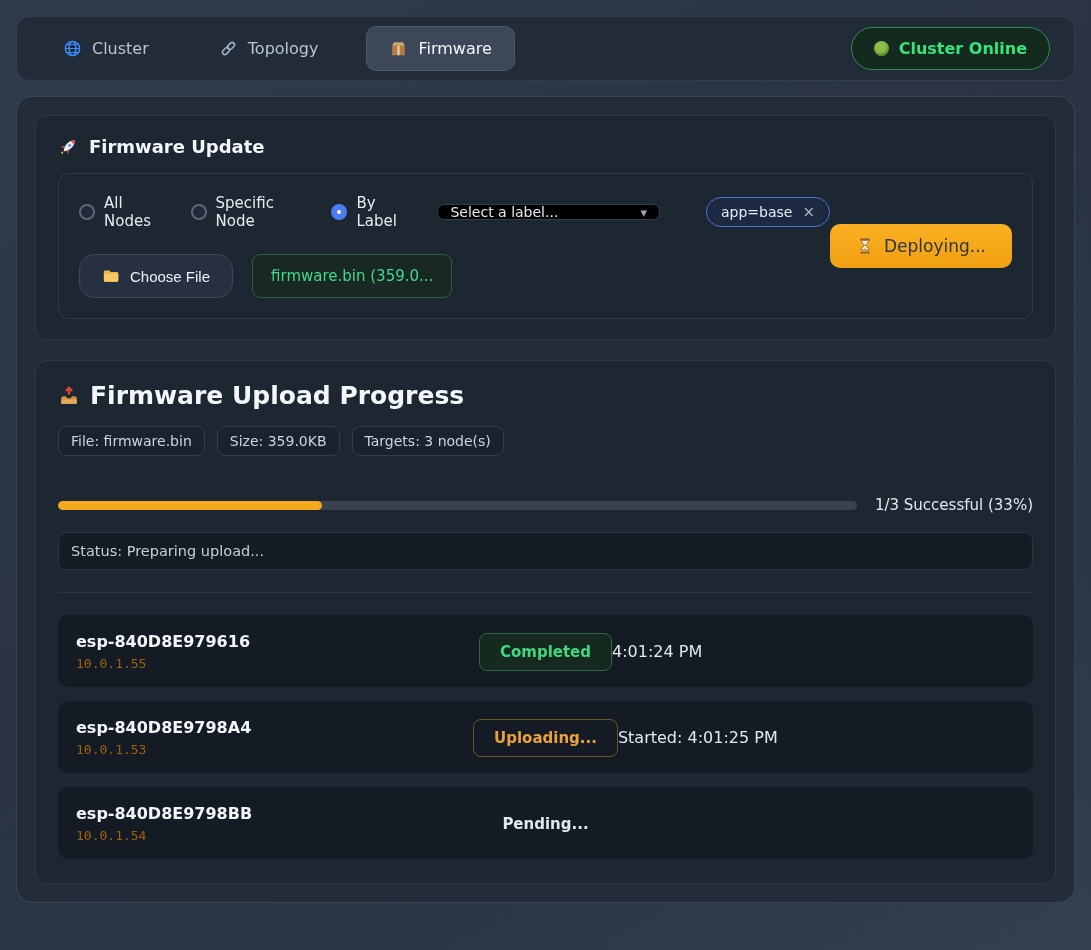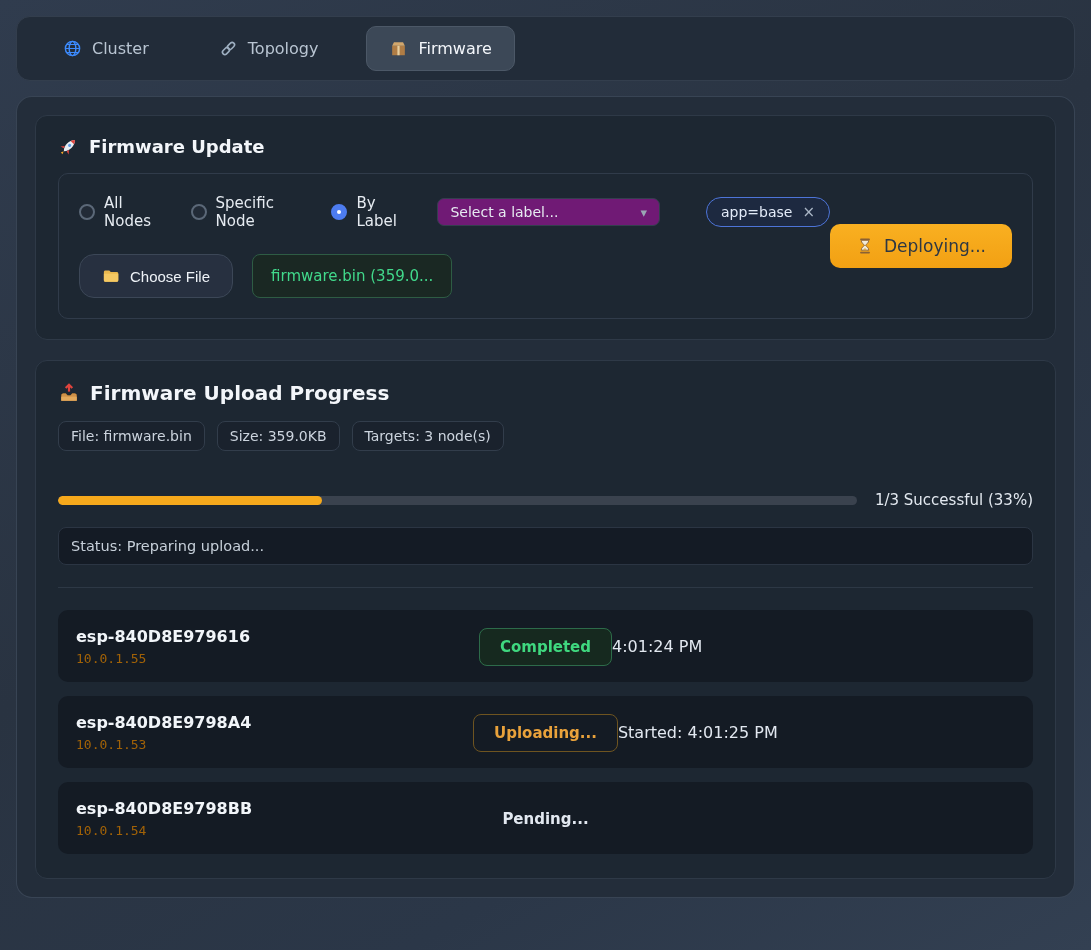--- a/index.html
+++ b/index.html
@@ -51,21 +51,21 @@
     border:1px solid #303b4a; border-radius:10px;
     padding:20px; display:flex; align-items:center; justify-content:space-between;
   }
   .form-left { display:flex; flex-direction:column; gap:24px; }
   .radio-row { display:flex; align-items:center; gap:24px; }
   .radio-option { display:flex; align-items:center; gap:9px; cursor:pointer; font-size:15px; color:#e6ebf1; }
   .radio { width:16px; height:16px; border-radius:50%; border:2px solid #5b6878; background:#222b37; position:relative; flex:none; }
   .radio.checked { border-color:#4d7cf0; background:#4d7cf0; }
   .radio.checked::after { content:''; position:absolute; inset:4px; border-radius:50%; background:#fff; }
   .label-select {
-    width:240px; height:28px; background:#701a75; border:1px solid #333f4e; border-radius:7px;
+    width:240px; height:16px; background:#000000; border:1px solid #333f4e; border-radius:7px;
     display:flex; align-items:center; justify-content:space-between;
     padding:0 12px; font-size:14px; color:#e6ebf1; cursor:pointer;
   }
   .chevron { color:#9aa6b4; font-size:13px; }
   .label-chip {
     display:flex; align-items:center; gap:10px;
     border:1.5px solid #4d74d8; background:#1d2940; border-radius:999px;
     padding:5px 14px; font-size:14px; color:#e3ebf8; margin-left:22px; cursor:default;
   }
   .chip-close { color:#aab6c6; cursor:pointer; font-size:15px; }
@@ -149,20 +149,24 @@
         <svg width="19" height="19" viewBox="0 0 24 24">
           <rect x="4" y="8.5" width="16" height="12" fill="#b07d45"></rect>
           <path d="M4 8.5l2.2-4.5h11.6L20 8.5z" fill="#d2a76c"></path>
           <rect x="10.6" y="8.5" width="2.8" height="12" fill="#e7cf9f"></rect>
         </svg>
       </span>
       <span>Firmware</span>
     </div>
   </div>
   <div class="nav-spacer"></div>
+  <div class="cluster-badge">
+    <span class="status-dot"></span>
+    <span>Cluster Online</span>
+  </div>
 </div>
 
 <div class="wrapper">
 
   <div class="card">
     <div class="card-title">
       <span class="icon">
         <svg width="21" height="21" viewBox="0 0 24 24">
           <g transform="rotate(45 12 12)">
             <path d="M12 1.5c2.4 2.4 3.5 5.8 3.5 9.3 0 3.2-1 6.3-3.5 8.7-2.5-2.4-3.5-5.5-3.5-8.7 0-3.5 1.1-6.9 3.5-9.3z" fill="#e8edf2"></path>
@@ -224,21 +228,21 @@
             <path d="M7 4.4h10c0 3.4-2.6 4.8-4 6.1-.3.3-.3.7 0 1 1.4 1.3 4 2.7 4 6.1H7c0-3.4 2.6-4.8 4-6.1.3-.3.3-.7 0-1C9.6 9.2 7 7.8 7 4.4z" fill="#f2ead6" stroke="#8a6134" stroke-width="1.2"></path>
             <path d="M9.5 17.6c.6-1.6 1.7-2.4 2.5-3.1.8.7 1.9 1.5 2.5 3.1z" fill="#d9a94f"></path>
           </svg>
         </span>
         <span>Deploying...</span>
       </button>
     </div>
   </div>
 
   <div class="card">
-    <div class="card-title" style="font-size:20px;">
+    <div class="card-title" style="font-size:25px;">
       <span class="icon">
         <svg width="22" height="22" viewBox="0 0 24 24">
           <path d="M12 10.5V3.2" stroke="#e0443e" stroke-width="2.4" fill="none"></path>
           <path d="M8.4 6.6L12 3l3.6 3.6" stroke="#e0443e" stroke-width="2.4" fill="none"></path>
           <path d="M3.5 13.5l1.8-1.2h3.2l2 2.2h3l2-2.2h3.2l1.8 1.2v7h-17z" fill="#d query"></path>
           <path d="M3.5 13.5l1.8-1.2h3.2l2 2.2h3l2-2.2h3.2l1.8 1.2v7h-17z" fill="#cf9148"></path>
           <path d="M3.5 16h17v4.5h-17z" fill="#e3a95c"></path>
         </svg>
       </span>
       <span>Firmware Upload Progress</span>

